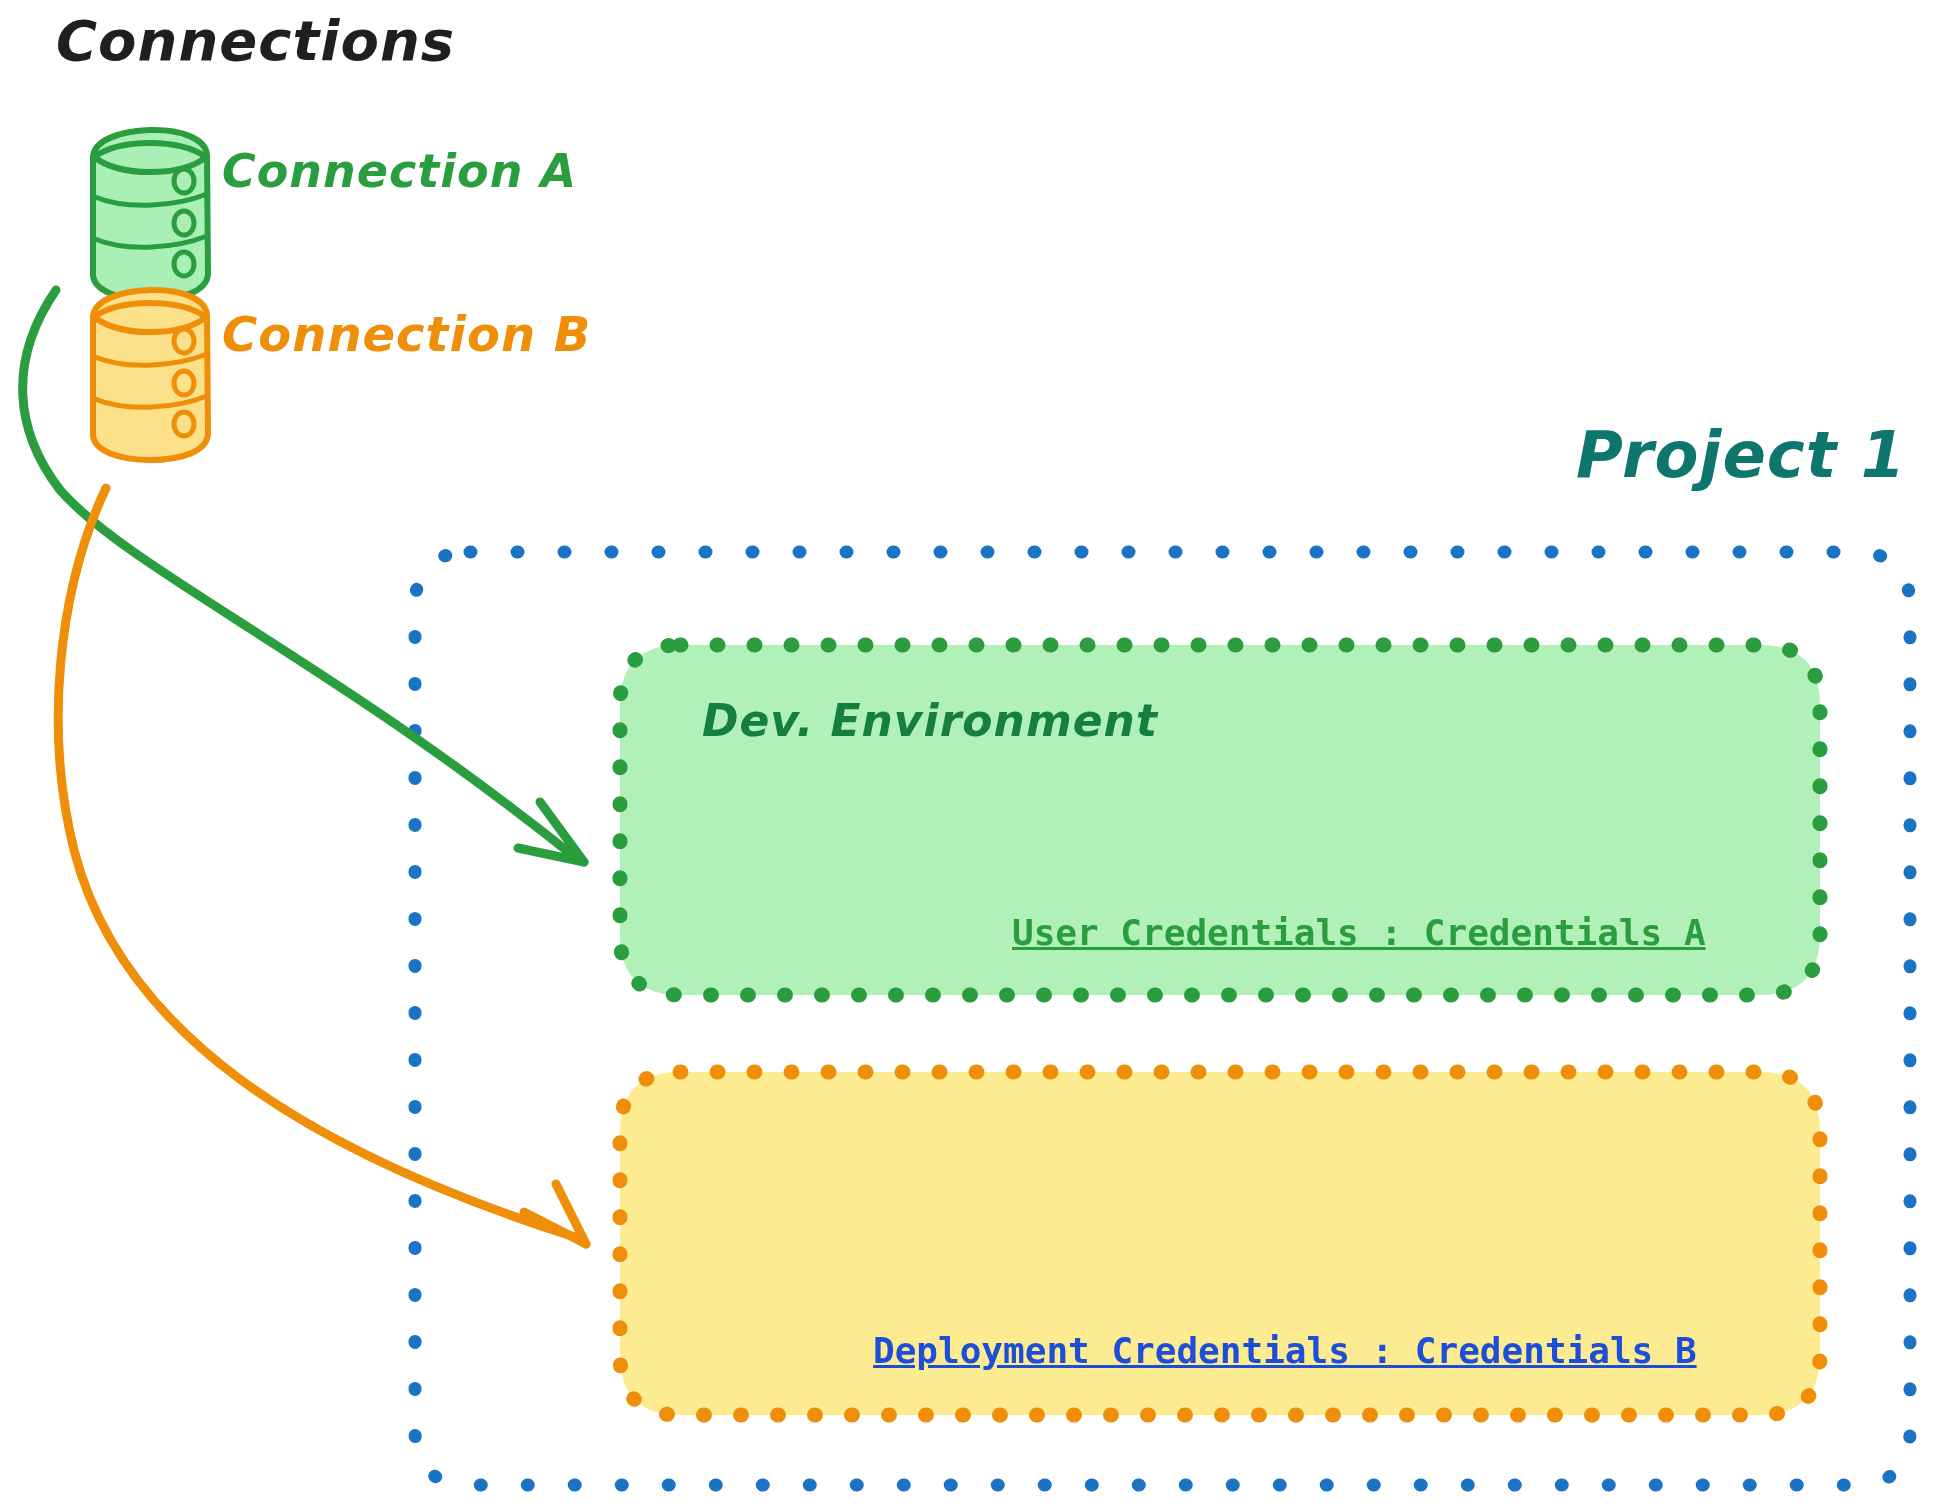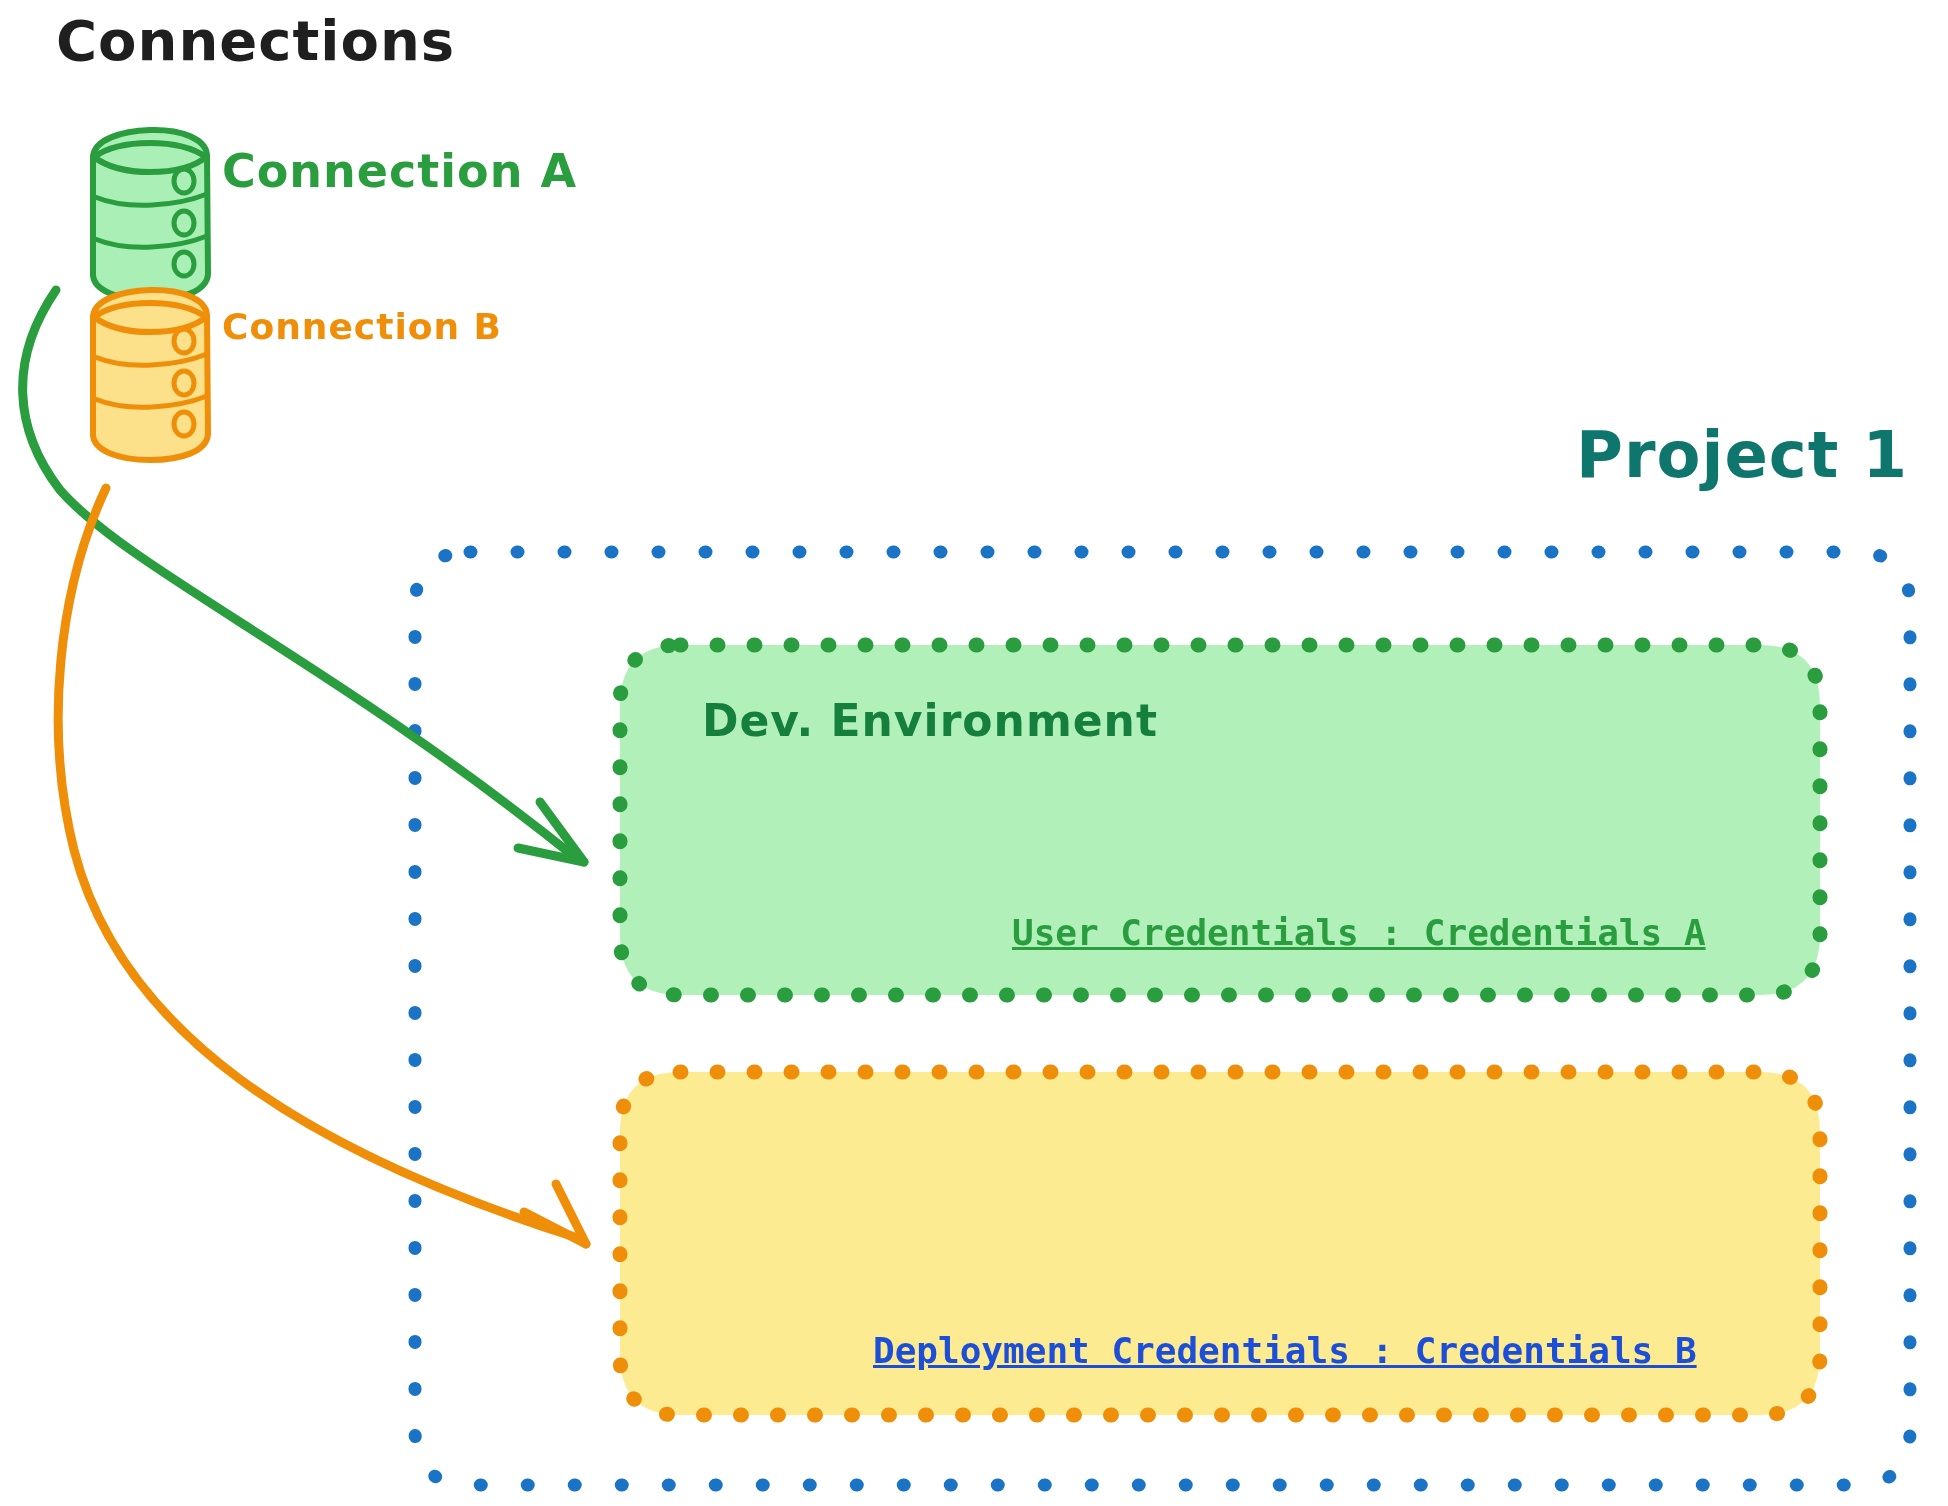--- a/index.html
+++ b/index.html
@@ -19,20 +19,21 @@
     position: absolute;
     left: 0;
     top: 0;
     width: 1948px;
     height: 1506px;
     overflow: visible;
   }
   .hand {
     font-family: "DejaVu Sans", sans-serif;
     font-weight: 700;
+    font-style: italic;
     letter-spacing: 1px;
   }
   .mono {
     font-family: "DejaVu Sans Mono", monospace;
     font-weight: 700;
     letter-spacing: 0px;
     text-decoration: underline;
   }
   .txt {
     position: absolute;
@@ -47,21 +48,21 @@
   }
   #label-connection-a {
     left: 222px;
     top: 144px;
     font-size: 46px;
     color: #2a9d3f;
   }
   #label-connection-b {
     left: 222px;
     top: 306px;
-    font-size: 36px;
+    font-size: 48px;
     color: #ef8e08;
   }
   #label-project-1 {
     left: 1576px;
     top: 418px;
     font-size: 64px;
     color: #0f766e;
   }
   #label-dev-env {
     left: 666px;

